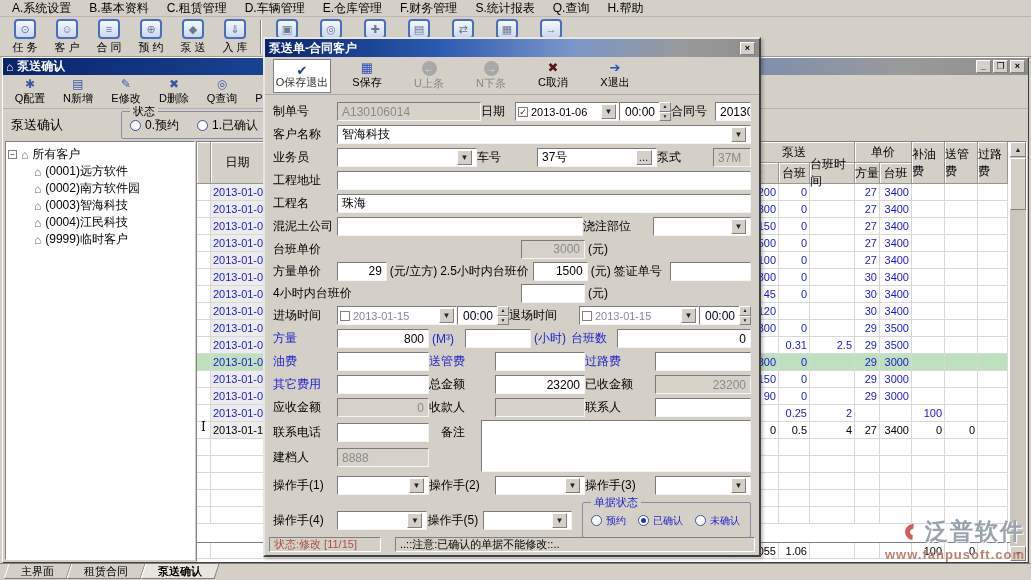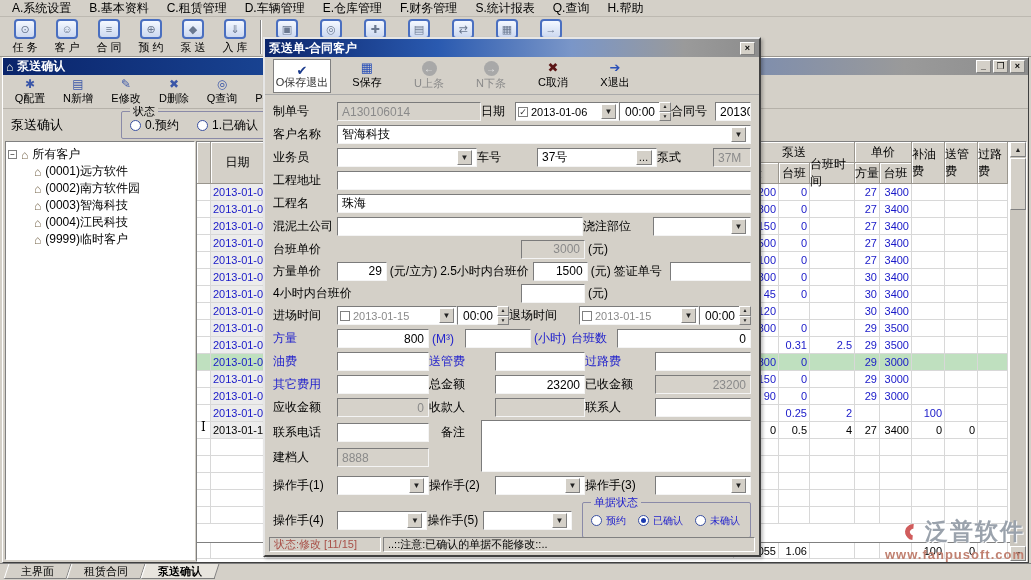--- a/index.html
+++ b/index.html
@@ -130,21 +130,21 @@
   .w90{width:90px}.w92{width:92px}.w104{width:104px}.w120{width:120px}
   .w140{width:140px}.w144{width:144px}.w248{width:248px}
   .unit{padding:0 3px;white-space:nowrap;flex:none}
   .memo-block{display:flex;margin-top:1px}
   .memo-left{width:168px;flex:none}
   .memo-left .r{height:25px}
   .bz-area{height:52px;align-items:flex-start;background:#fff;border:1px solid;
        border-color:#7b7b7b #f4f4f4 #f4f4f4 #7b7b7b;flex:1;padding:2px 4px}
   #docstate-group{margin-left:10px;flex:1;height:36px}
   #docstate-group .radio{font-size:10px;color:#2222cc}
-  .dlg-status{position:absolute;left:2px;right:2px;bottom:2px;height:17px;display:flex;gap:2px;padding:0 2px;align-items:center}
+  .dlg-status{position:absolute;left:2px;right:2px;bottom:2px;height:17px;display:flex;gap:14px;padding:0 2px;align-items:center}
   .dlg-status .box{height:15px;border:1px solid;border-color:#808080 #fff #fff #808080;background:#d4d0c8;
        display:flex;align-items:center;padding:0 4px;font-size:11px;white-space:nowrap;overflow:hidden}
   .dlg-status .state{width:112px;color:#a85048;flex:none}
   .dlg-status .notice{flex:1}
 
   
   #tabs-bottom{position:absolute;left:0;top:563px;width:1031px;height:17px;background:#d4d0c8;
        border-top:1px solid #808080;display:flex;align-items:flex-start;padding-left:6px}
   .sheet-tab{position:relative;padding:1px 14px 0 14px;font-size:11px;height:15px;background:#d4d0c8;
        border-left:1px solid #fff;border-right:1px solid #808080;border-bottom:1px solid #808080;

